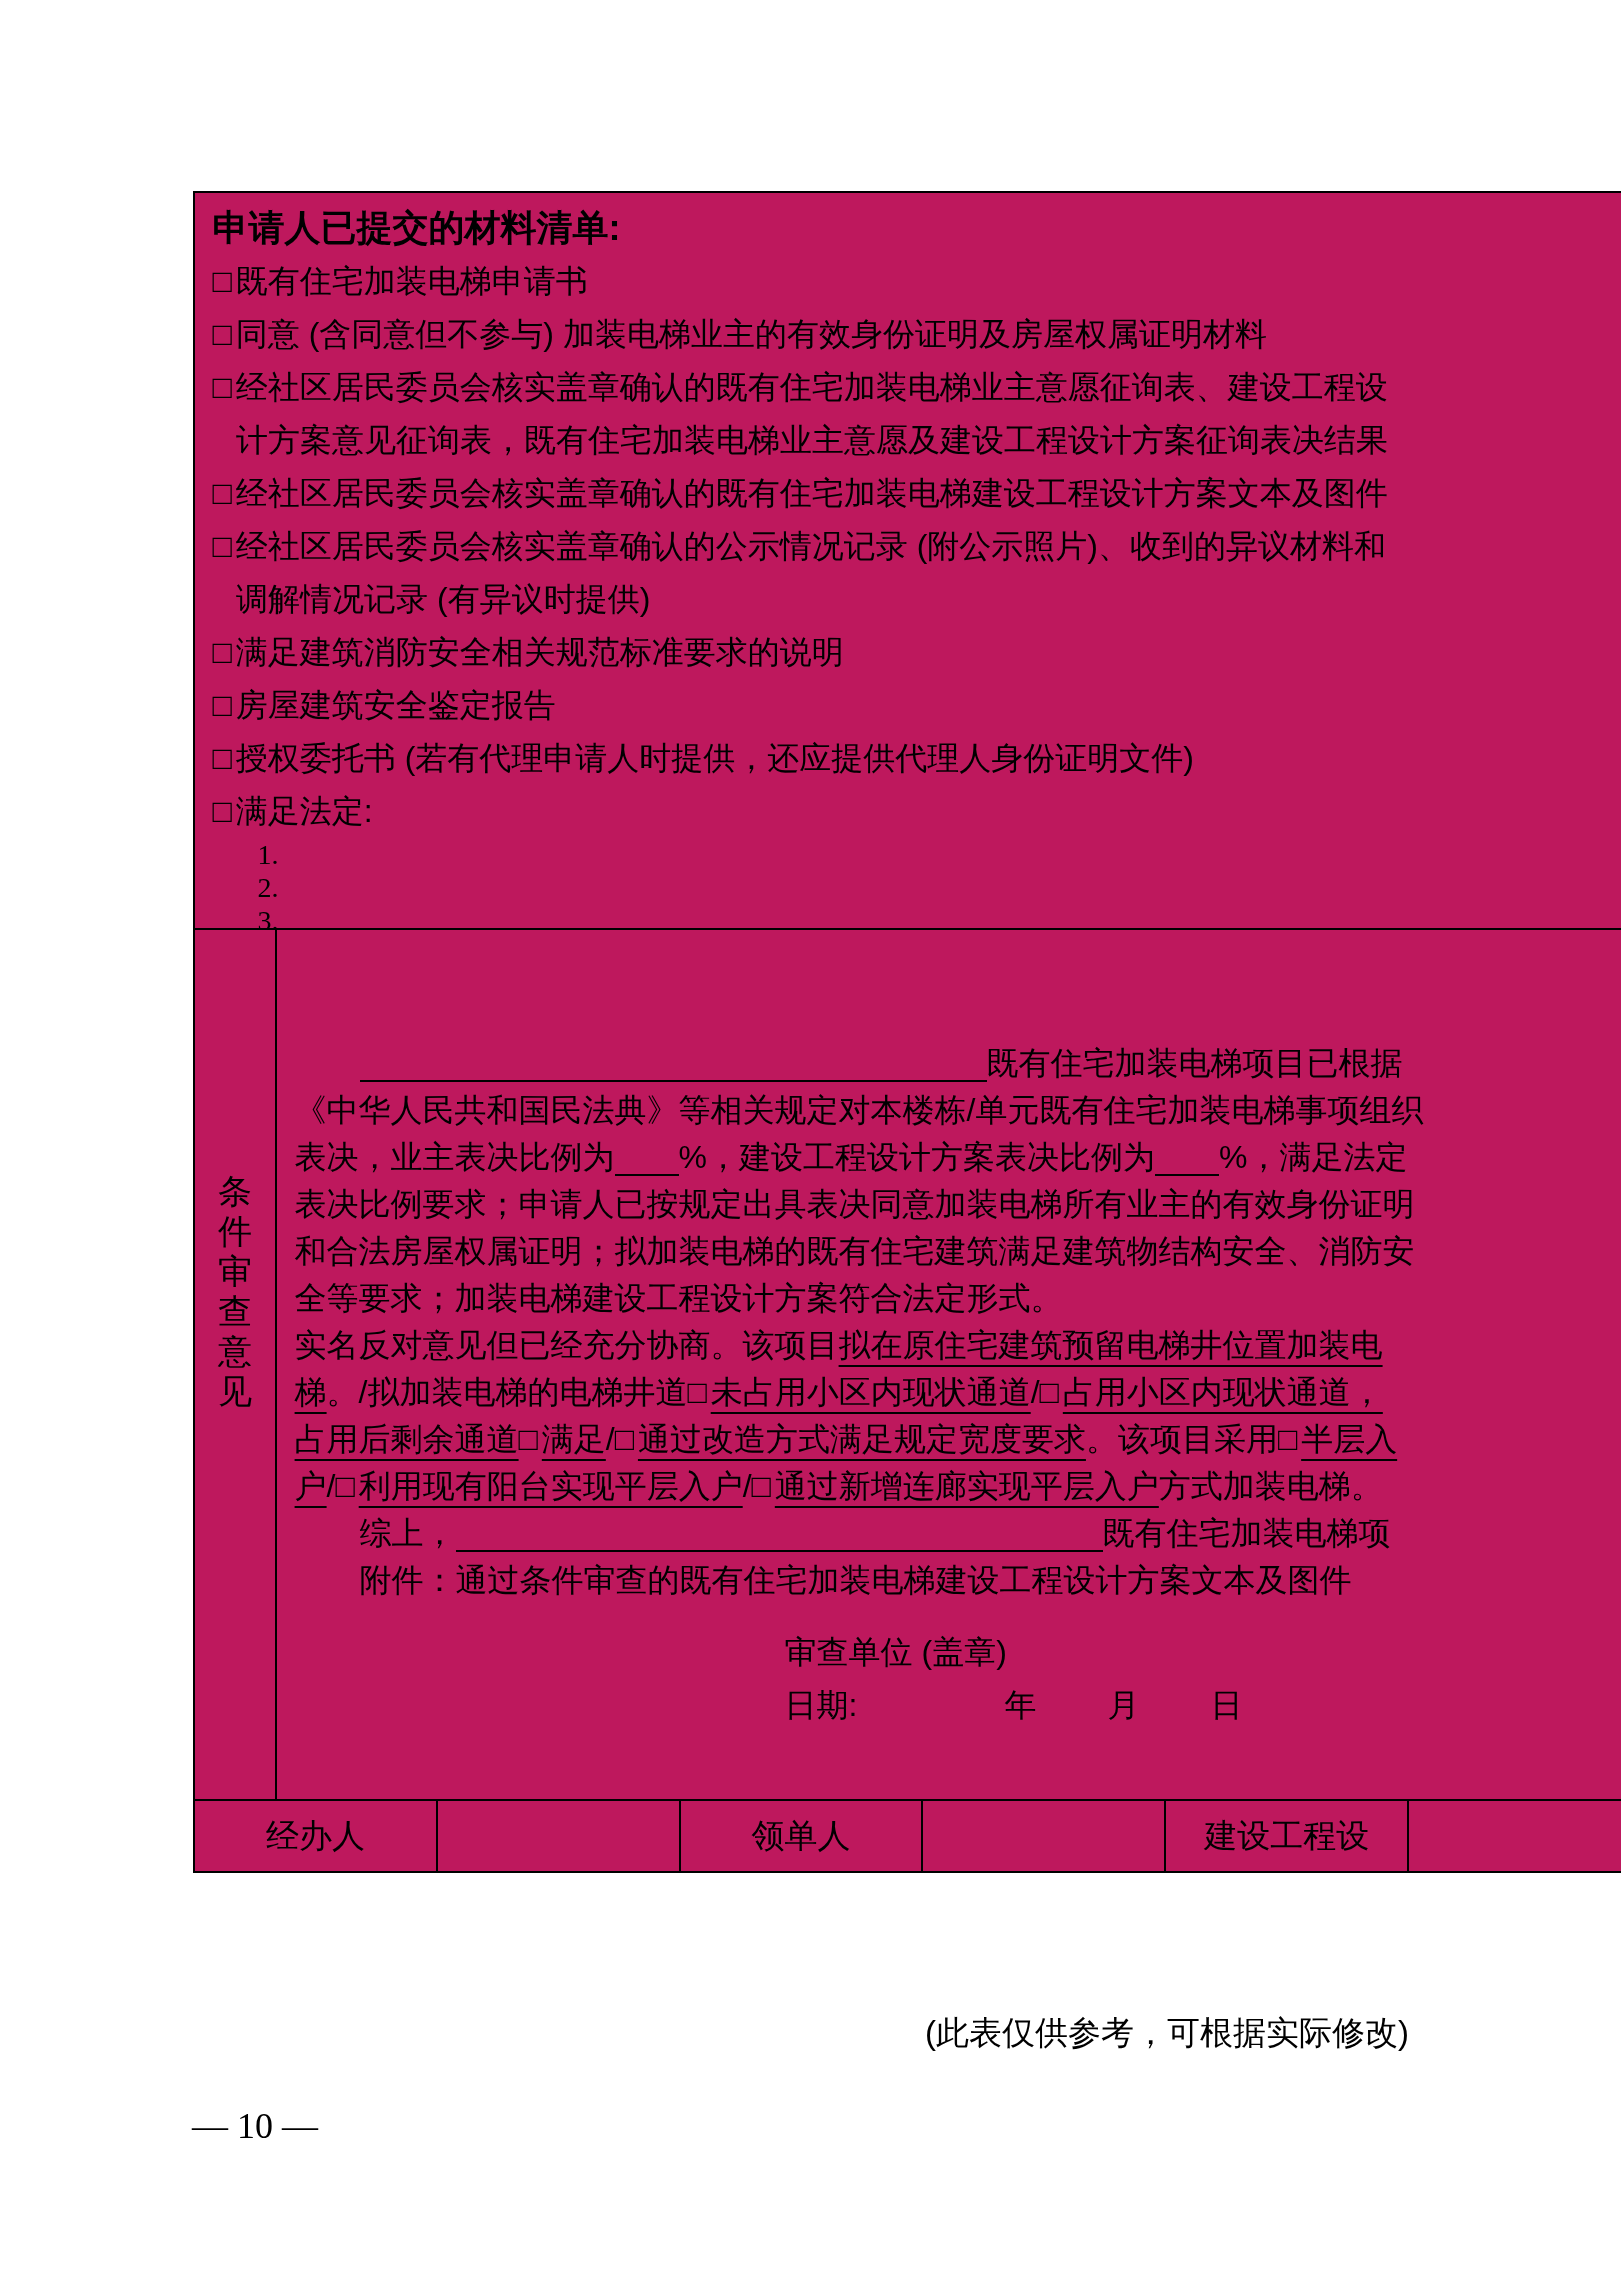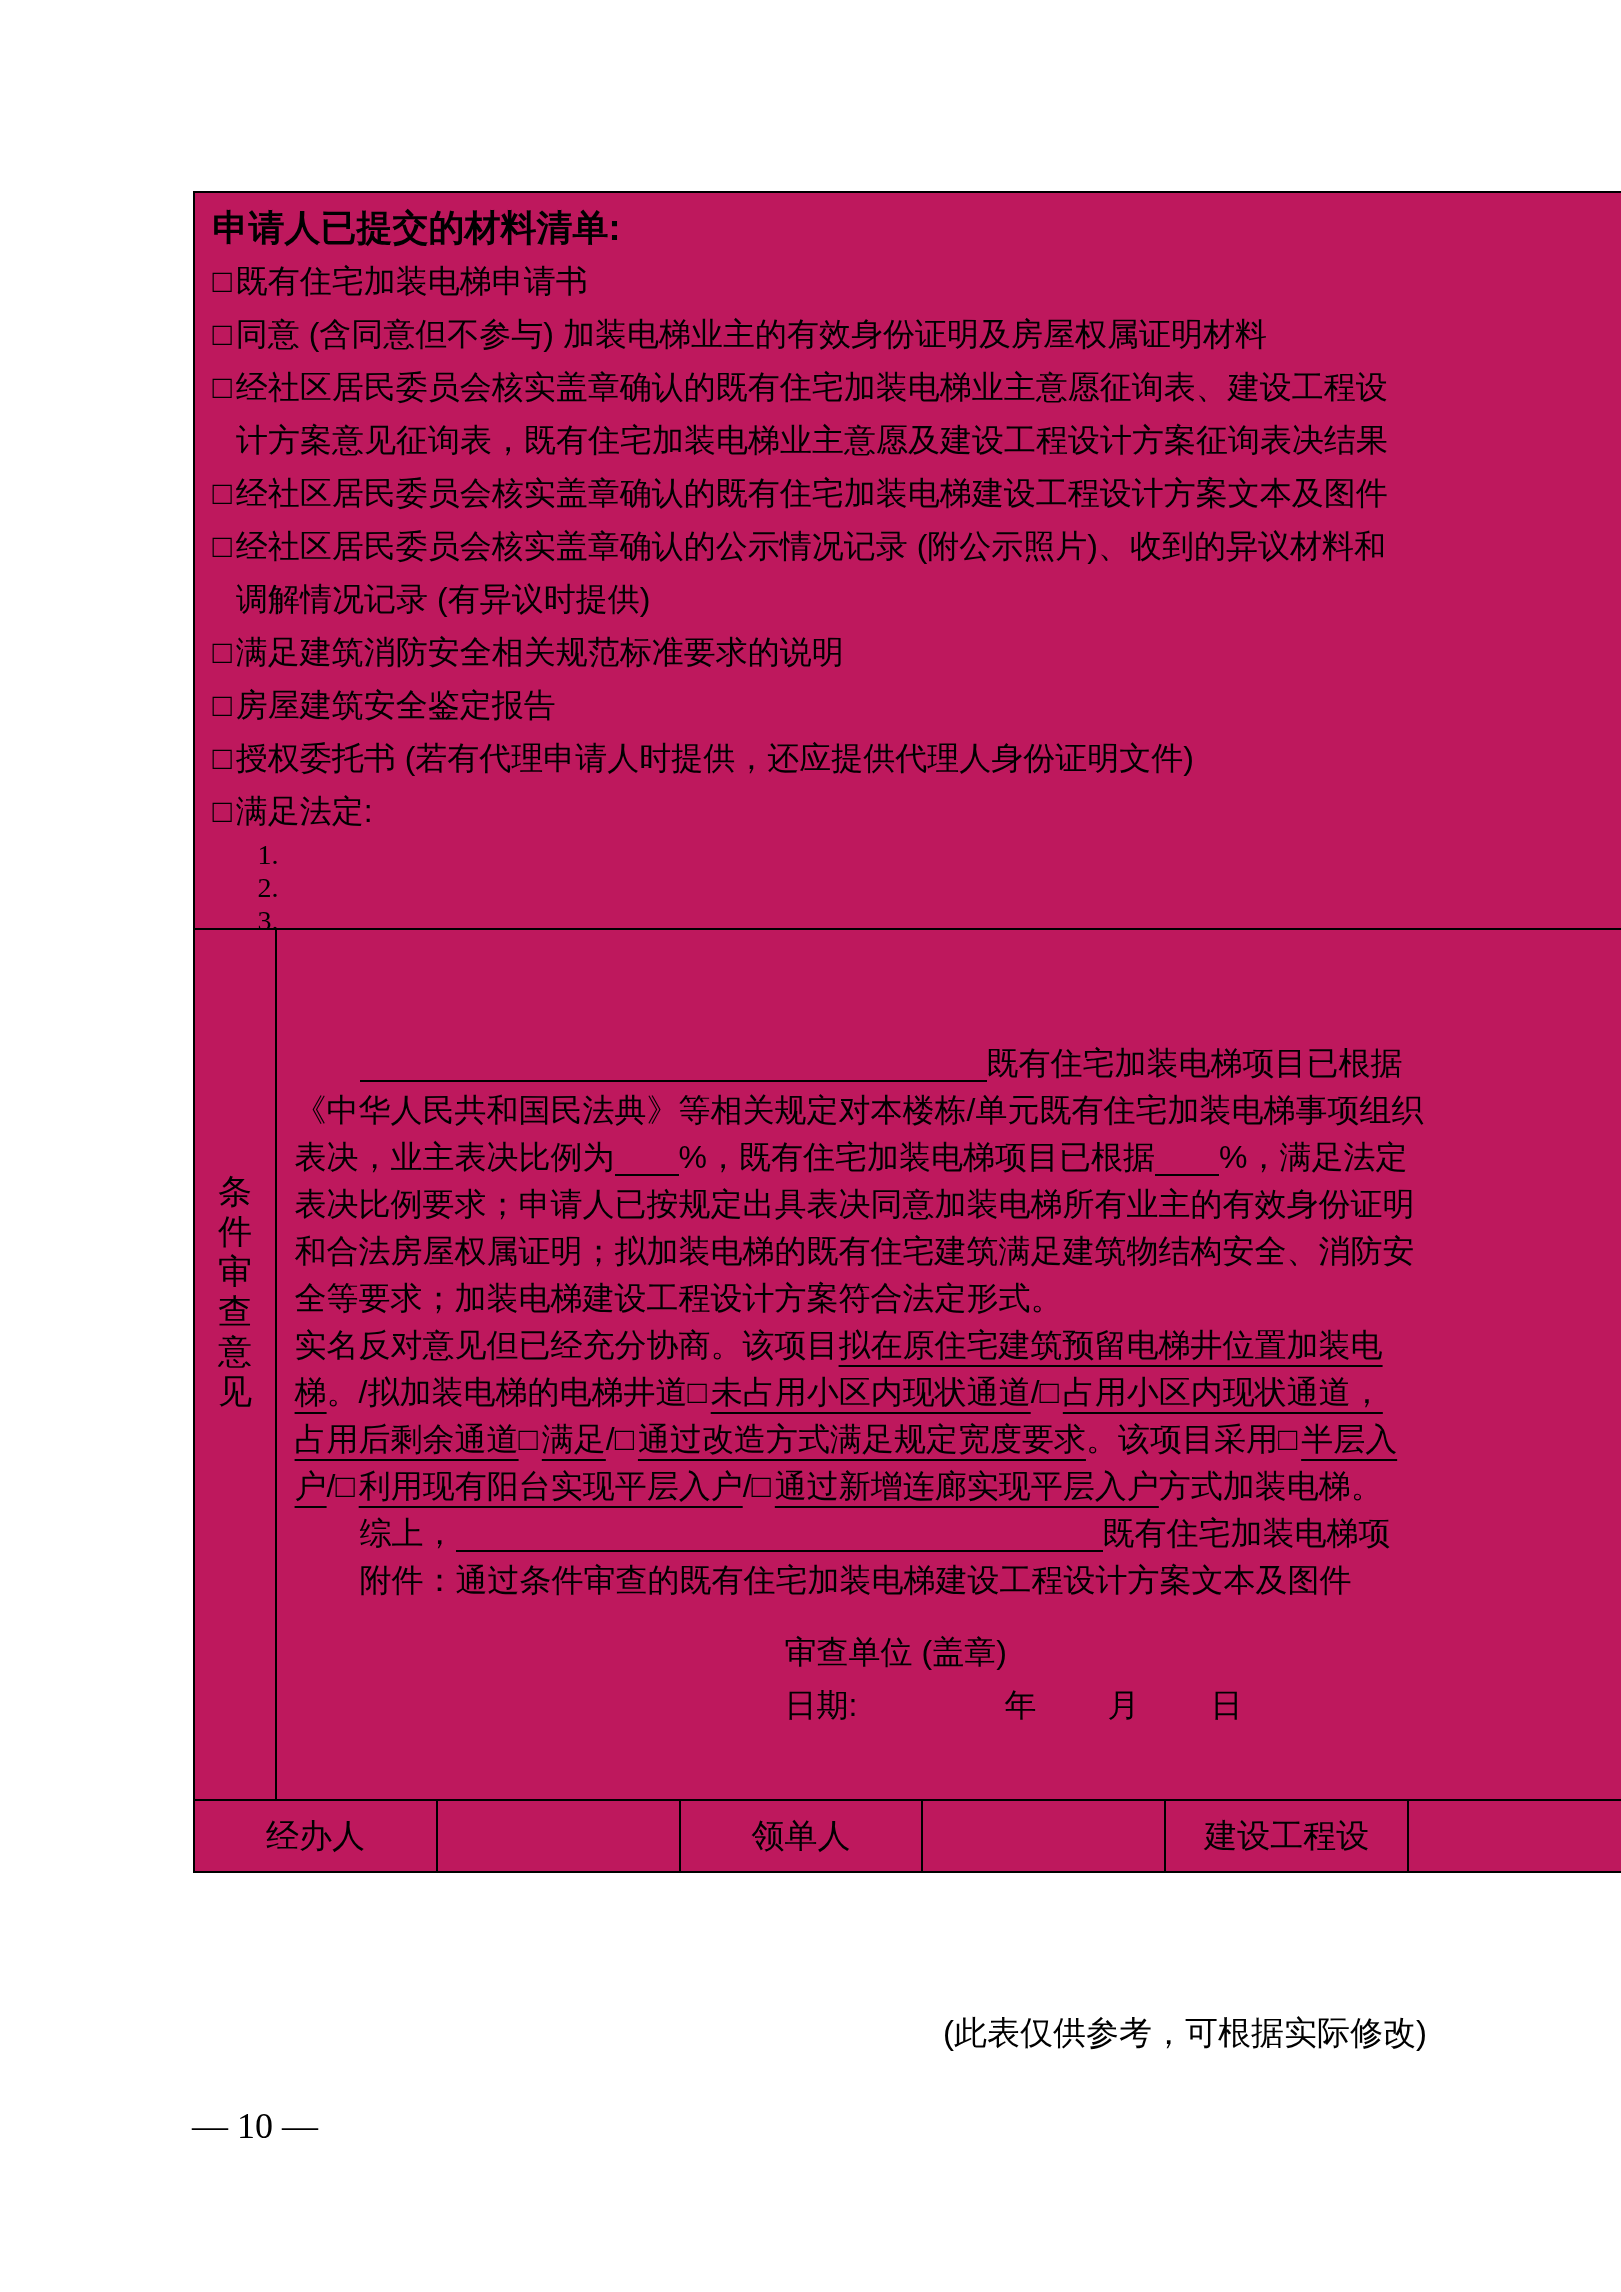--- a/index.html
+++ b/index.html
@@ -31,21 +31,21 @@
   .sign-line{padding-left:490px;line-height:53px;margin-top:21.6px;white-space:nowrap;}
   .date-line{padding-left:490px;line-height:53px;white-space:nowrap;}
 
   
   .sec3{height:72px;box-sizing:border-box;border-top:2.9px solid #000;display:flex;flex:none;}
   .sec3 .cell{flex:1;box-sizing:border-box;border-right:2px solid #000;display:flex;align-items:center;justify-content:center;
     font-size:33px;white-space:nowrap;}
   .sec3 .cell:last-child{border-right:none;}
 
   .note1{position:absolute;left:214px;top:1900px;font-size:33px;white-space:nowrap;}
-  .note2{position:absolute;right:194px;top:2011px;font-size:33px;white-space:nowrap;}
+  .note2{position:absolute;right:212px;top:2011px;font-size:33px;white-space:nowrap;}
   .page-num{position:absolute;left:192px;top:2105px;font-family:"Liberation Serif",serif;font-size:36px;white-space:nowrap;}
 </style>
 </head>
 <body>
 
 <div class="page">
 
   <div class="form-table">
 
     <div class="sec1">
@@ -76,21 +76,21 @@
           <div>件</div>
           <div>审</div>
           <div>查</div>
           <div>意</div>
           <div>见</div>
         </div>
       <div class="content-col">
         <div id="review-lines">
             <div class="rline indent"><span class="blank" style="width: 627px;"></span><span>既有住宅加装电梯项目已根据</span></div>
             <div class="rline"><span>《中华人民共和国民法典》等相关规定对本楼栋/单元既有住宅加装电梯事项组织</span></div>
-            <div class="rline"><span>表决，业主表决比例为</span><span class="blank" style="width: 64px;"></span><span>%，既有住宅加装电梯项目已根据</span><span class="blank" style="width: 64px;"></span><span>%，满足法定</span></div>
+            <div class="rline"><span>表决，业主表决比例为</span><span class="blank" style="width: 64px;"></span><span>%，建设工程设计方案表决比例为</span><span class="blank" style="width: 64px;"></span><span>%，满足法定</span></div>
             <div class="rline"><span>表决比例要求；申请人已按规定出具表决同意加装电梯所有业主的有效身份证明</span></div>
             <div class="rline"><span>和合法房屋权属证明；拟加装电梯的既有住宅建筑满足建筑物结构安全、消防安</span></div>
             <div class="rline"><span>全等要求；加装电梯建设工程设计方案符合法定形式。</span></div>
             <div class="rline"><span>实名反对意见但已经充分协商。该项目</span><span class="ul">拟在原住宅建筑预留电梯井位置加装电</span></div>
             <div class="rline"><span class="ul">梯</span><span>。/拟加装电梯的电梯井道</span><span class="cb">□</span><span class="ul">未占用小区内现状通道</span><span>/</span><span class="cb">□</span><span class="ul">占用小区内现状通道，</span></div>
             <div class="rline"><span class="ul">占用后剩余通道</span><span class="cb">□</span><span class="ul">满足</span><span>/</span><span class="cb">□</span><span class="ul">通过改造方式满足规定宽度要求</span><span>。该项目采用</span><span class="cb">□</span><span class="ul">半层入</span></div>
             <div class="rline"><span class="ul">户</span><span>/</span><span class="cb">□</span><span class="ul">利用现有阳台实现平层入户</span><span>/</span><span class="cb">□</span><span class="ul">通过新增连廊实现平层入户</span><span>方式加装电梯。</span></div>
             <div class="rline indent"><span>综上，</span><span class="blank" style="width: 647px;"></span><span>既有住宅加装电梯项</span></div>
             <div class="rline indent"><span>附件：通过条件审查的既有住宅加装电梯建设工程设计方案文本及图件</span></div>
           </div>

